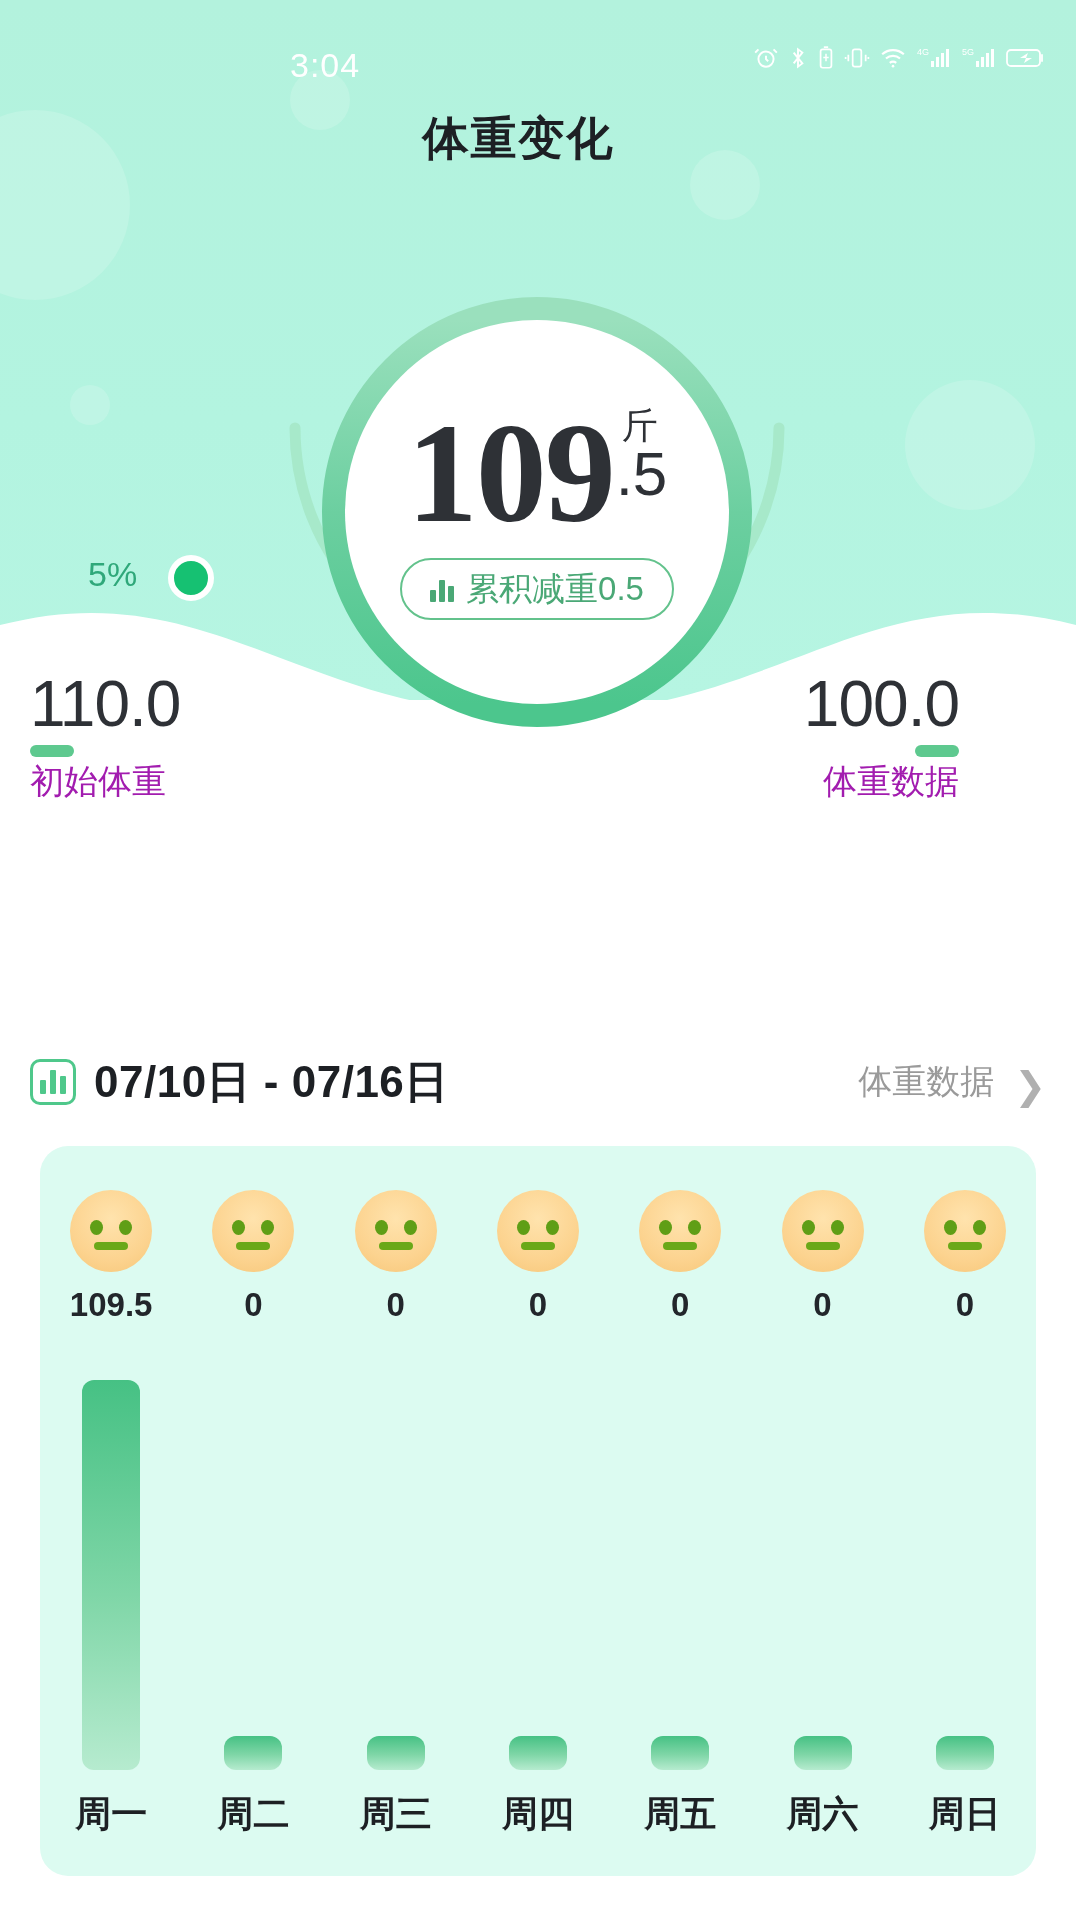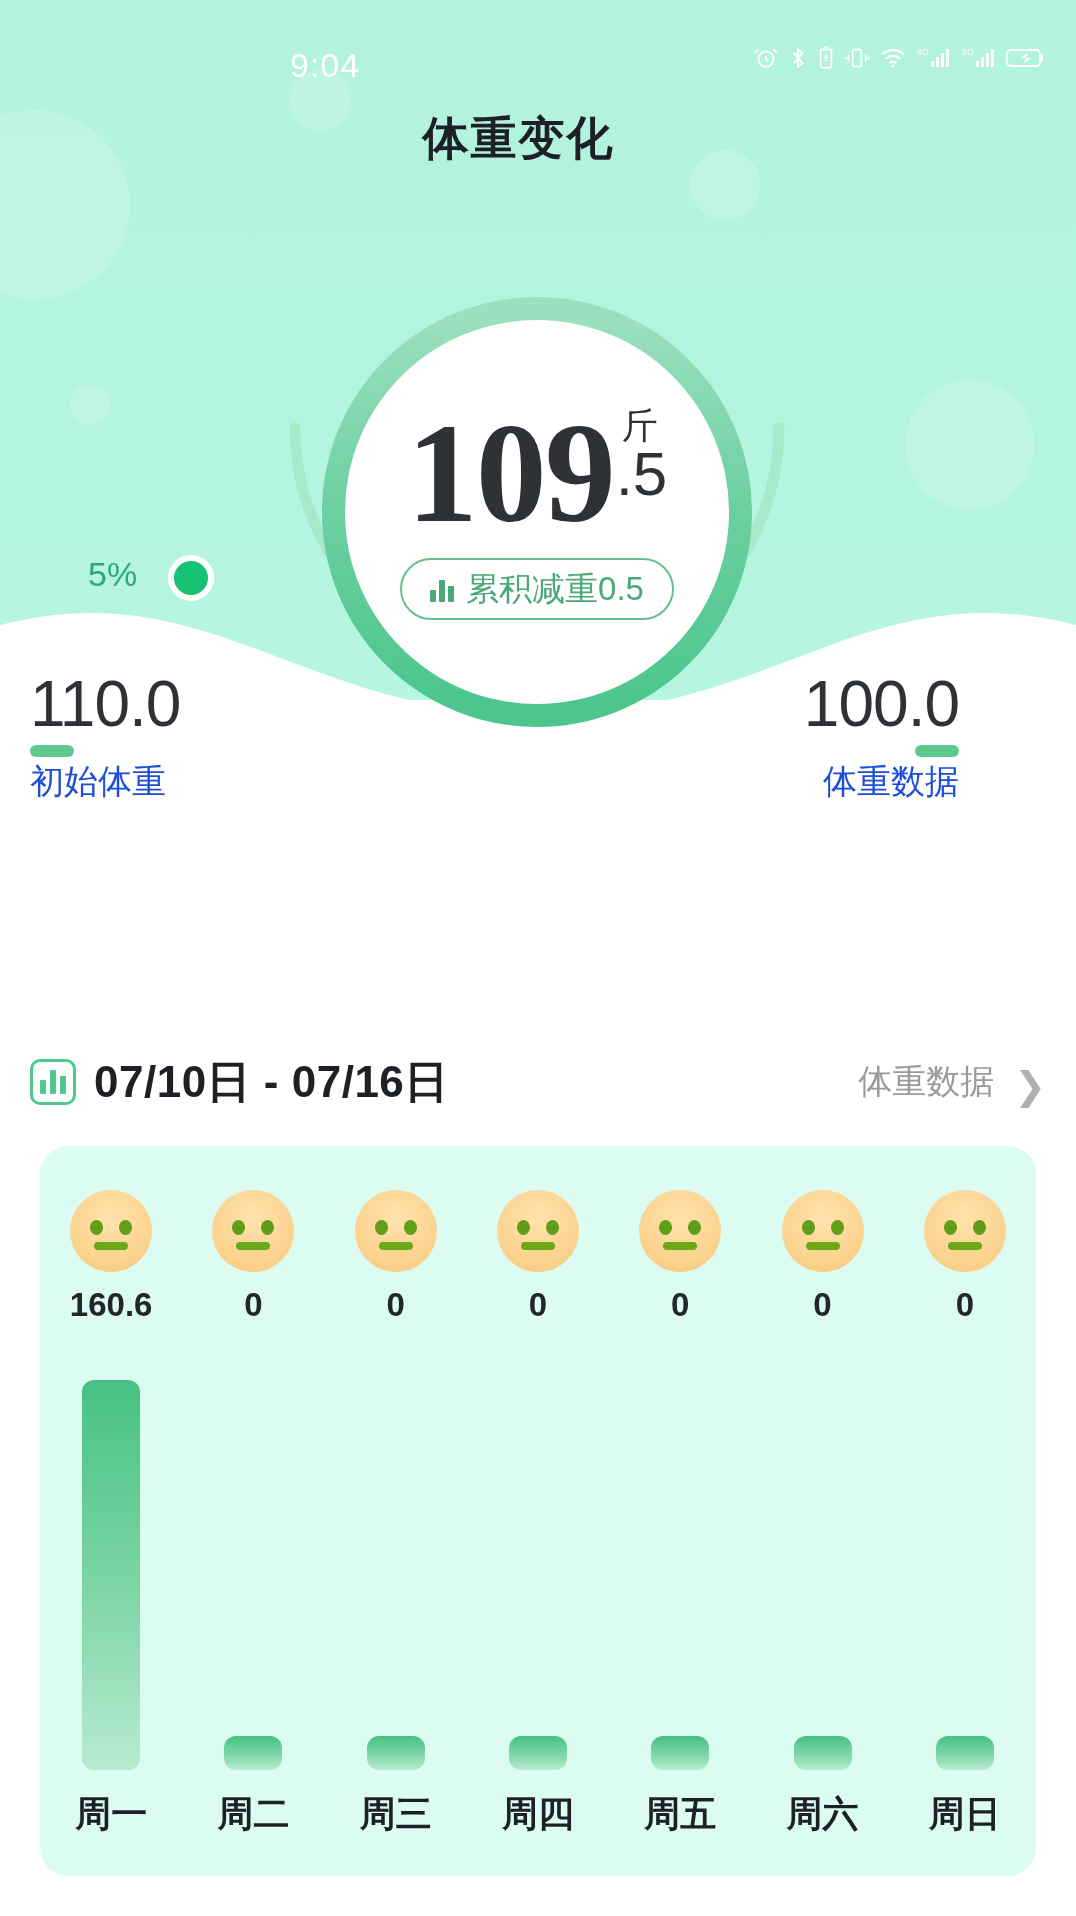--- a/index.html
+++ b/index.html
@@ -88,21 +88,21 @@
 
   
   #weights{
     position:absolute; left:0; top:672px; width:989px; height:160px; z-index:7;
     display:flex; justify-content:space-between; padding:0 30px;
   }
   .wcol{ display:flex; flex-direction:column; }
   .wcol.right{ align-items:flex-end; }
   .wnum{ font-size:64px; color:#2e3136; line-height:1.02; letter-spacing:-1px;}
   .wdash{ width:44px; height:12px; border-radius:6px; background:#5ec98f; margin:8px 0 2px 0; }
-  .wlabel{ font-size:34px; color:#1d4ed8; }
+  .wlabel{ font-size:34px; color:#a21caf; }
 
   
   #date-row{
     position:absolute; left:0; top:1036px; width:1076px; height:92px; z-index:7;
     display:flex; align-items:center; justify-content:space-between; padding:0 30px;
   }
   #date-left{ display:flex; align-items:center; gap:18px;text-align:right; }
   #date-chip{
     width:46px; height:46px; border:3px solid #4fc88b; border-radius:10px;
     display:flex; align-items:flex-end; justify-content:center; gap:4px; padding-bottom:8px;
@@ -164,21 +164,21 @@
   <span class="bubble b4"></span>
   <span class="bubble b5"></span>
   <span class="bubble b6"></span>
 </div>
 
 <svg id="wave" viewBox="0 0 1076 150" preserveAspectRatio="none">
   <path d="M0,60 C210,6 300,150 538,150 C776,150 866,6 1076,60 L1076,150 L0,150 Z" fill="#ffffff"></path>
 </svg>
 
 <div id="status-bar">
-  <div id="status-time">9:04</div>
+  <div id="status-time">3:04</div>
   <div id="status-icons">
     <svg width="26" height="26" viewBox="0 0 24 24" fill="none" stroke="#fff" stroke-width="1.8">
       <circle cx="12" cy="13" r="7"></circle>
         <path d="M12 10v3l2 2"></path>
         <path d="M5 4 2 7"></path>
         <path d="M19 4l3 3"></path>
     </svg>
     <svg width="20" height="26" viewBox="0 0 16 24" fill="none" stroke="#fff" stroke-width="1.8">
       <path d="M4 7l8 10-4 3V4l4 3-8 10"></path>
     </svg>
@@ -286,21 +286,21 @@
 </div>
 
 <div id="chart-card">
   <div id="face-row">
     <div class="face-cell">
       <span class="face">
           <i class="eye l"></i>
           <i class="eye r"></i>
           <i class="mouth"></i>
         </span>
-      <span class="face-val">160.6</span>
+      <span class="face-val">109.5</span>
     </div>
     <div class="face-cell">
       <span class="face">
           <i class="eye l"></i>
           <i class="eye r"></i>
           <i class="mouth"></i>
         </span>
       <span class="face-val">0</span>
     </div>
     <div class="face-cell">

